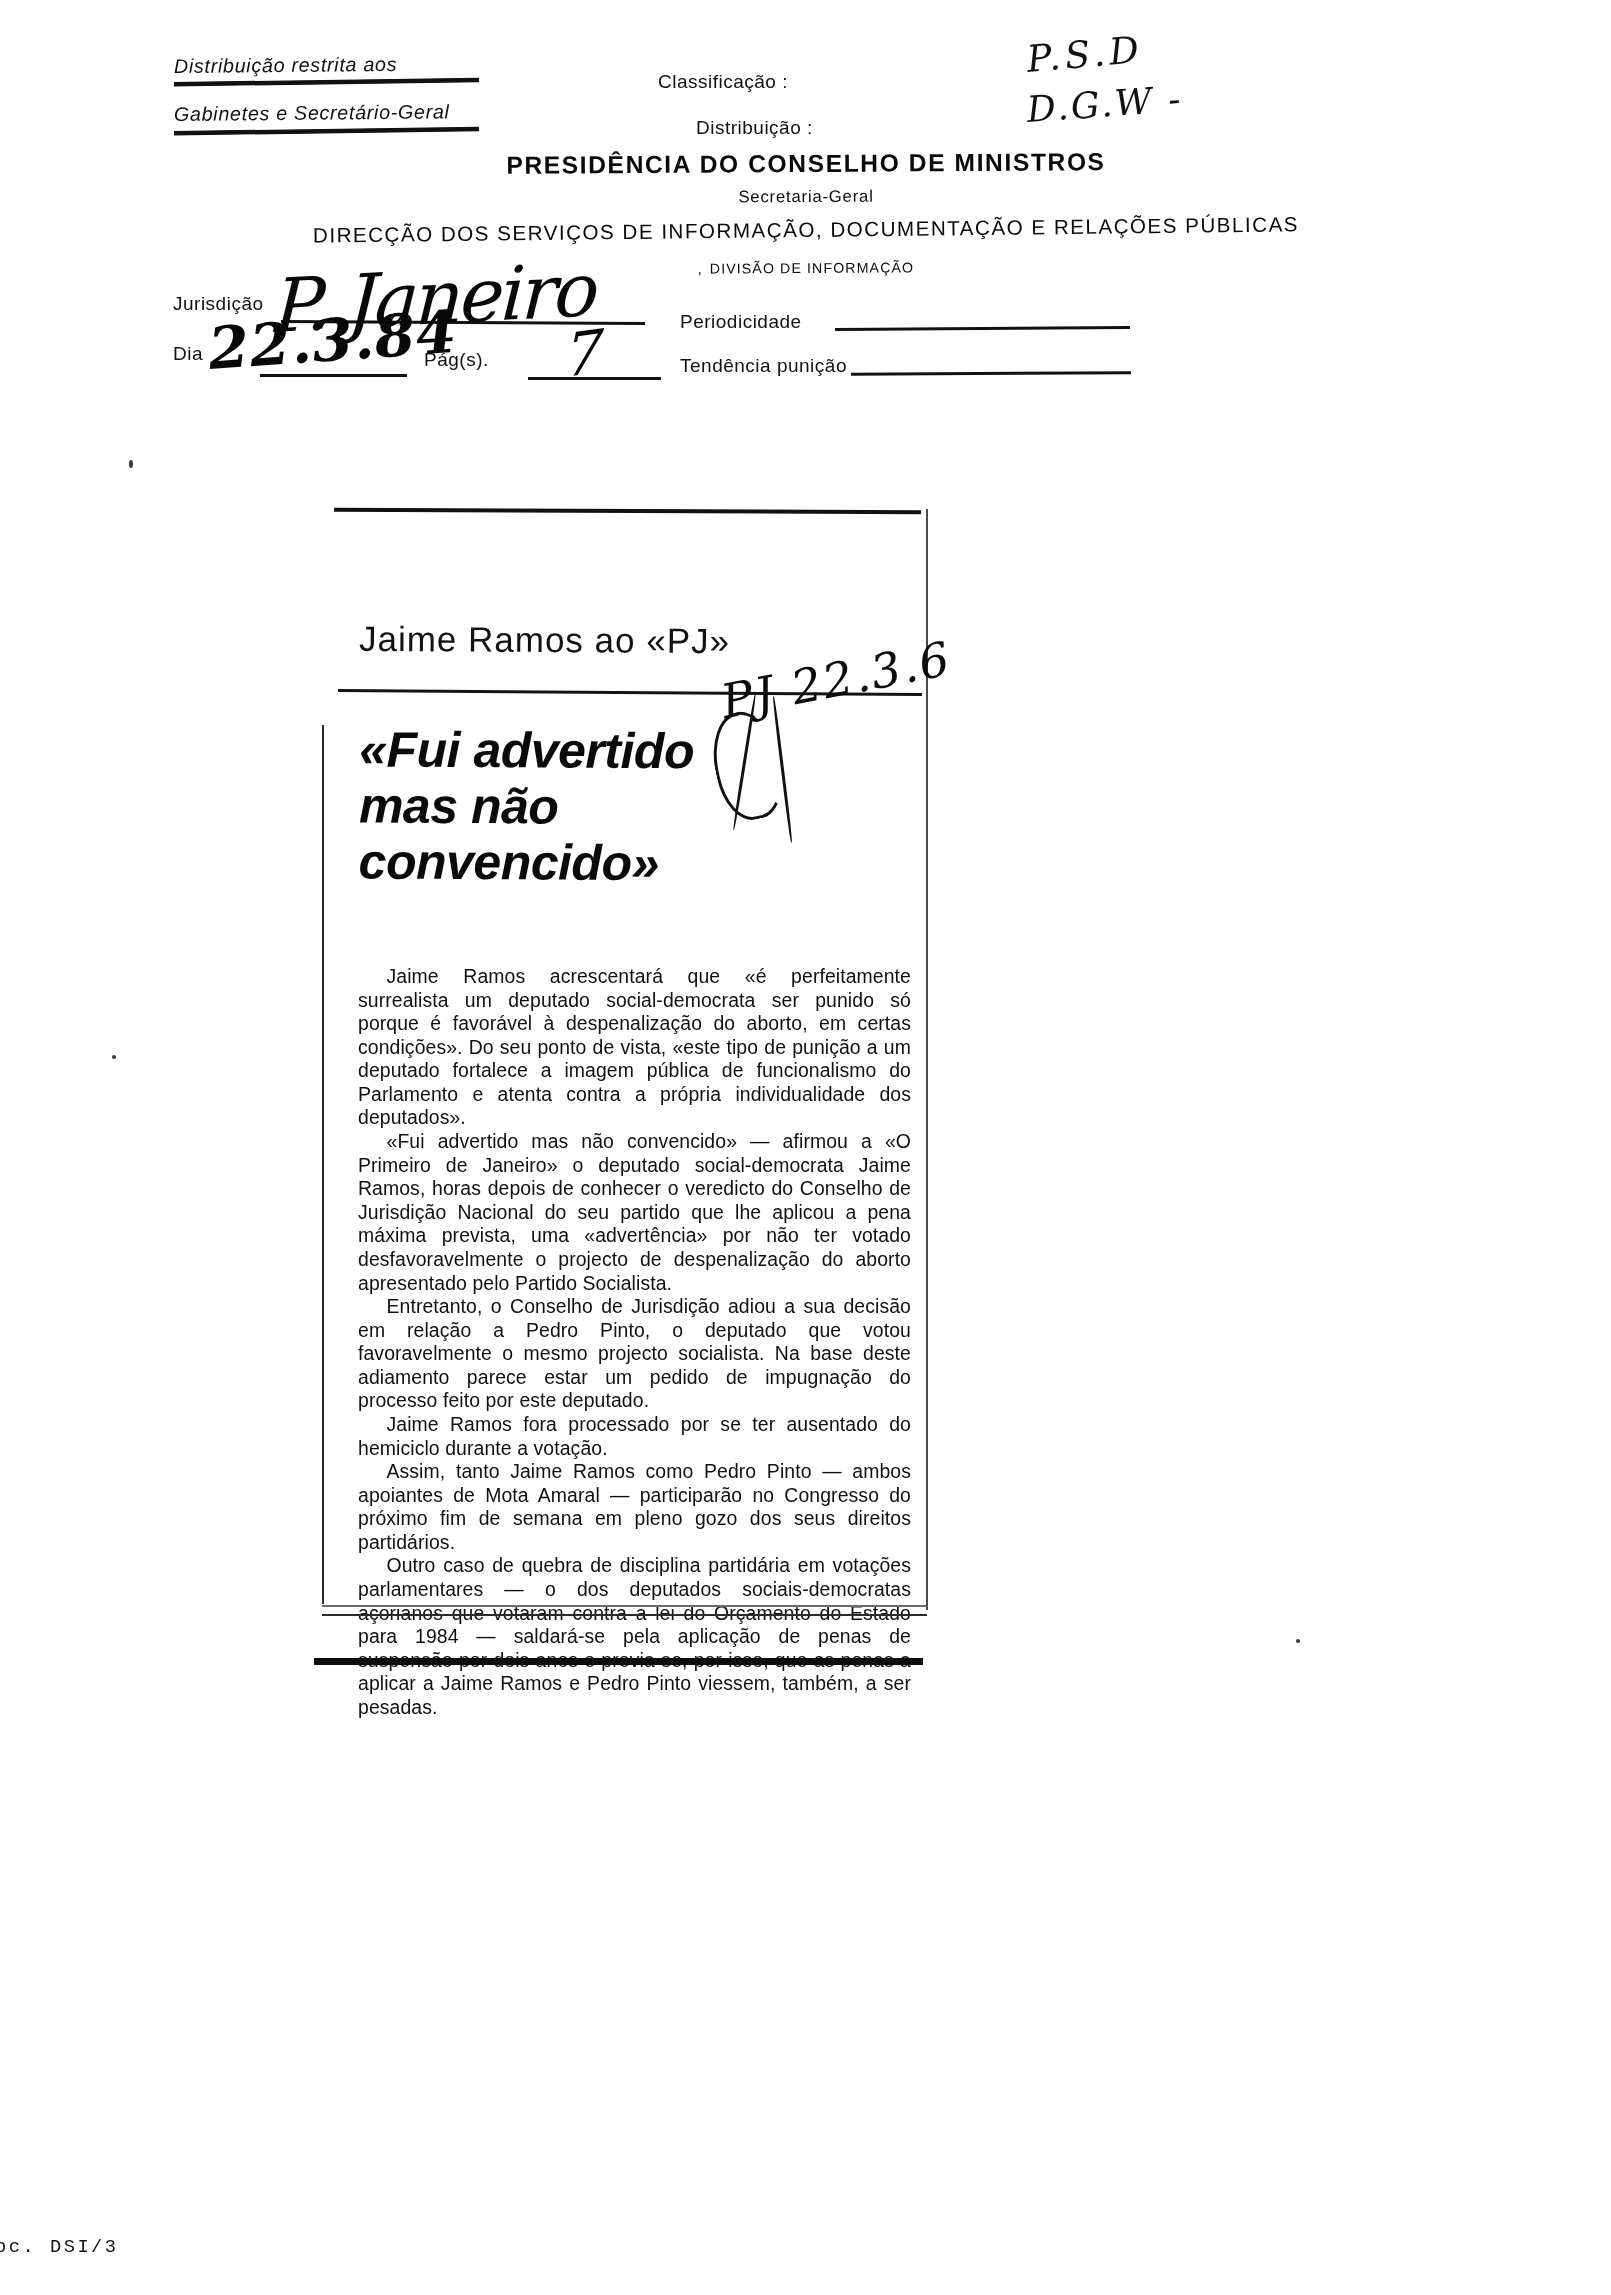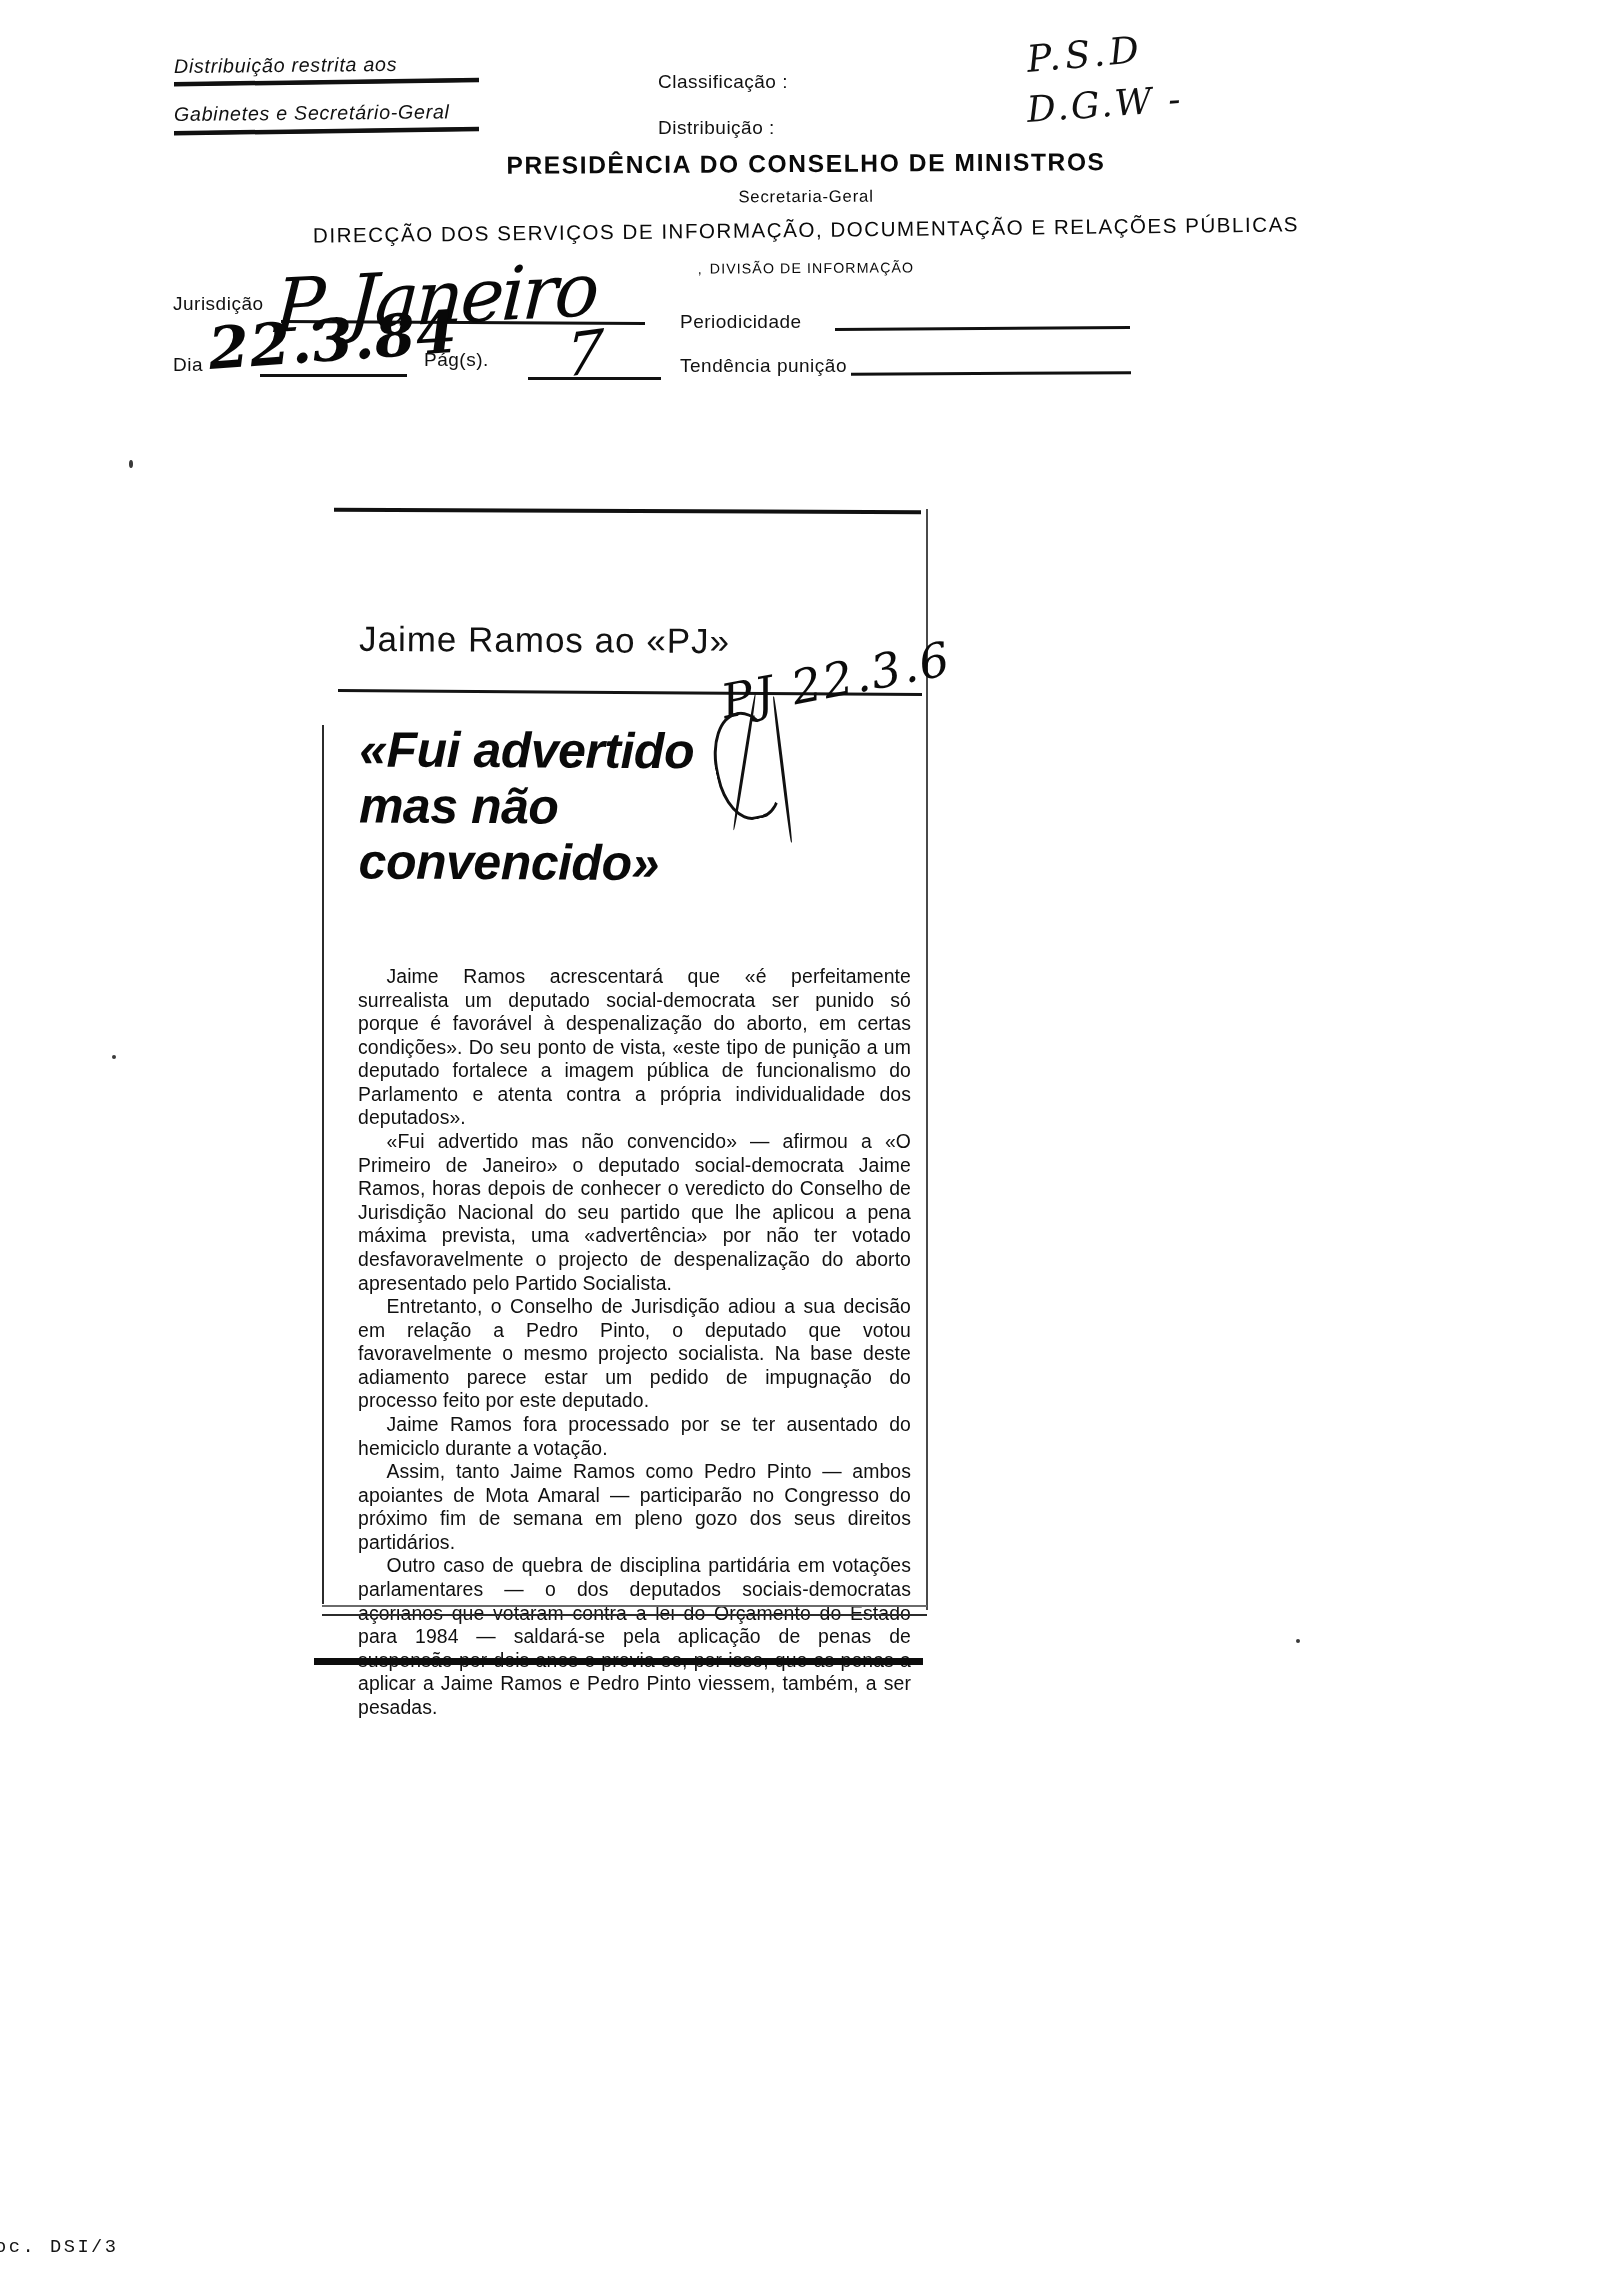--- a/index.html
+++ b/index.html
@@ -59,21 +59,21 @@
   .restricted .underline.second { width: 100%; }
 
   .field-classificacao {
     left: 658px;
     top: 63px;
     font-size: 19px;
     letter-spacing: 0.6px;
     text-align: right;
   }
   .field-distribuicao {
-    left: 658px;
+    left: 696px;
     top: 109px;
     font-size: 19px;
     letter-spacing: 0.6px;
   }
 
   
   .hand {
     font-family: "DejaVu Serif", serif;
     color: #111;
     font-weight: 500;
@@ -140,21 +140,21 @@
   }
 
   
   .form-label {
     font-size: 19px;
     letter-spacing: 0.5px;
     color: #111;
   }
   .lbl-publicacao { left: 173px; top: 285px; }
   .lbl-periodicidade { left: 680px; top: 303px; }
-  .lbl-dia { left: 173px; top: 346px; }
+  .lbl-dia { left: 173px; top: 335px; }
   .lbl-pags { left: 424px; top: 341px; }
   .lbl-tendencia { left: 680px; top: 347px; }
 
   .ln-publicacao {
     left: 281px; top: 313px; width: 364px; height: 3.4px;
     background: #111;
     transform: rotate(0.35deg);
   }
   .ln-periodicidade {
     left: 835px; top: 319px; width: 295px; height: 3.4px;

